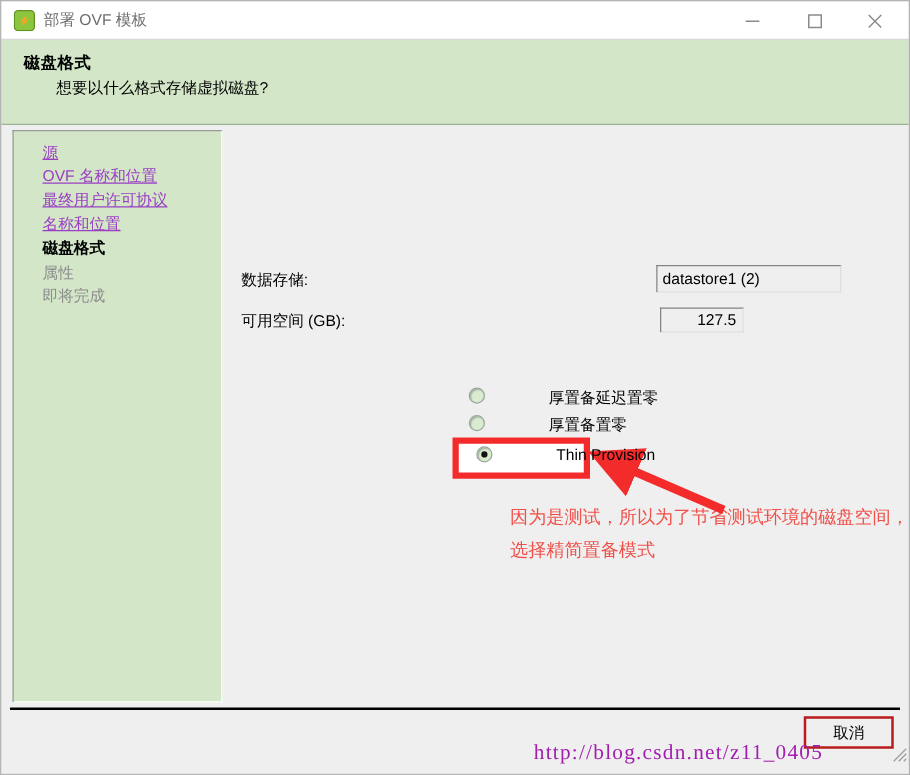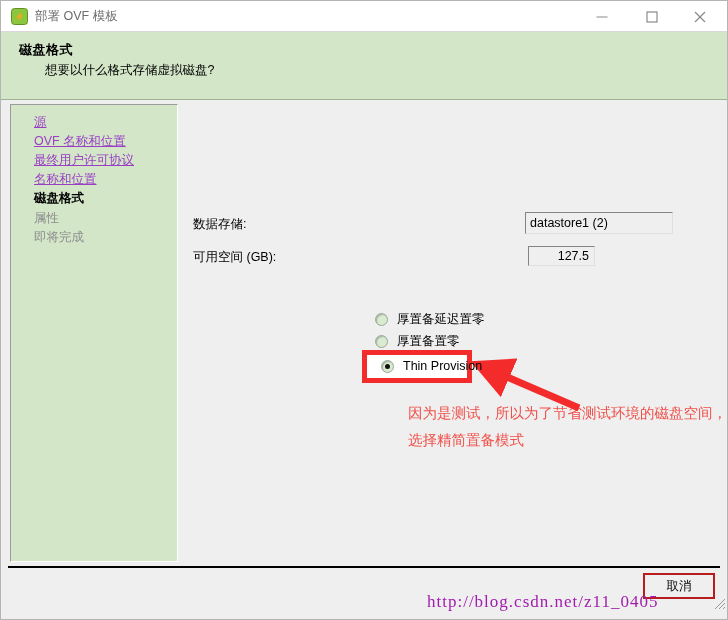--- a/index.html
+++ b/index.html
@@ -156,22 +156,23 @@
     justify-content: flex-end;
     padding-right: 5px;
   }
 
   
   .radio-row {
     position: absolute;
     left: 196px;
     height: 18px;
     display: flex;
-    align-items: center;
+    align-items: flex-start;
     cursor: default;
+    gap: 42px;
   }
   .radio-mark {
     width: 13px; height: 13px;
     border-radius: 50%;
     background: #d9ecd0;
     border: 1px solid #9aa79a;
     box-shadow: inset 1px 1px 1px rgba(120,130,120,0.55);
     box-sizing: border-box;
     position: relative;
     flex: 0 0 auto;

